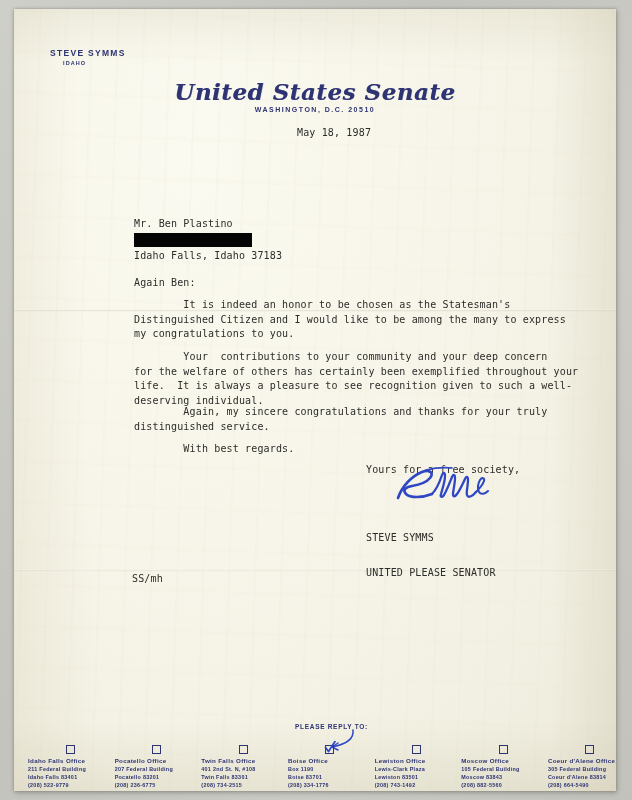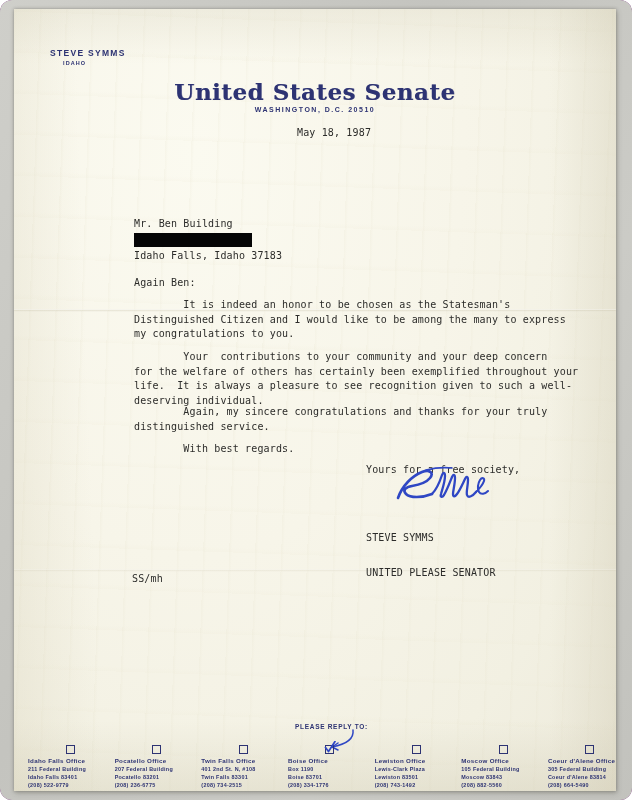--- a/index.html
+++ b/index.html
@@ -7,21 +7,20 @@
     padding: 0;
     background: #ffffff;
   }
   #page {
     position: relative;
     width: 632px;
     height: 800px;
     overflow: hidden;
     background: #701a75;
     font-family: "Liberation Sans", sans-serif;
-    border-radius: 12px;
   }
   
   #scan-backdrop {
     position: absolute;
     inset: 0;
     background:
       linear-gradient(120deg, #cfcfca 0%, #c4c4bf 40%, #cbcbc6 70%, #c2c2bd 100%);
   }
   
   #paper {
@@ -80,20 +79,21 @@
   }
   #senate-title {
     position: absolute;
     left: 0;
     right: 0;
     top: 69px;
     text-align: center;
     font-family: "DejaVu Serif", serif;
     font-size: 23px;
     font-weight: bold;
+    font-style: italic;
     letter-spacing: 0.5px;
     color: #2d3373;
     text-shadow: 0.4px 0 0 rgba(45,51,115,0.5);
   }
   #senate-subtitle {
     position: absolute;
     left: 0;
     right: 0;
     top: 97px;
     text-align: center;
@@ -221,21 +221,21 @@
     <div class="crease" style="top:300px;"></div>
     <div class="crease" style="top:560px;opacity:0.6;"></div>
 
     <div id="letterhead-name">STEVE SYMMS</div>
     <div id="letterhead-state">IDAHO</div>
     <div id="senate-title">United States Senate</div>
     <div id="senate-subtitle">WASHINGTON, D.C.  20510</div>
 
     <div class="tw" id="date-line">May 18, 1987</div>
 
-    <div class="tw" id="addr-name">Mr. Ben Building</div>
+    <div class="tw" id="addr-name">Mr. Ben Plastino</div>
     <div id="redaction-bar"></div>
     <div class="tw" id="addr-city">Idaho Falls, Idaho 37183</div>
 
     <div class="tw" id="salutation">Again Ben:</div>
     <div class="tw" id="para-2">        Your  contributions to your community and your deep concern
 for the welfare of others has certainly been exemplified throughout your
 life.  It is always a pleasure to see recognition given to such a well-
 deserving individual.</div>
     <div class="tw" id="para-1">        It is indeed an honor to be chosen as the Statesman's
 Distinguished Citizen and I would like to be among the many to express

